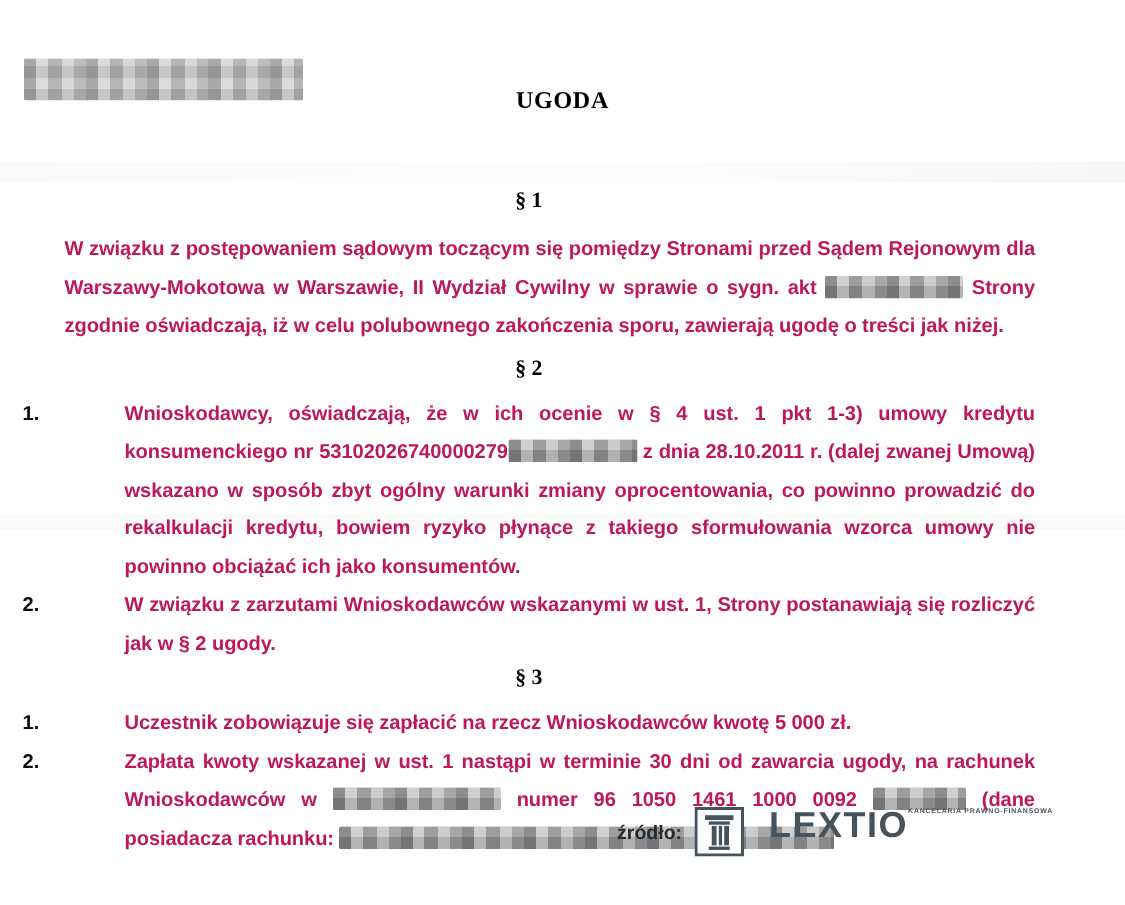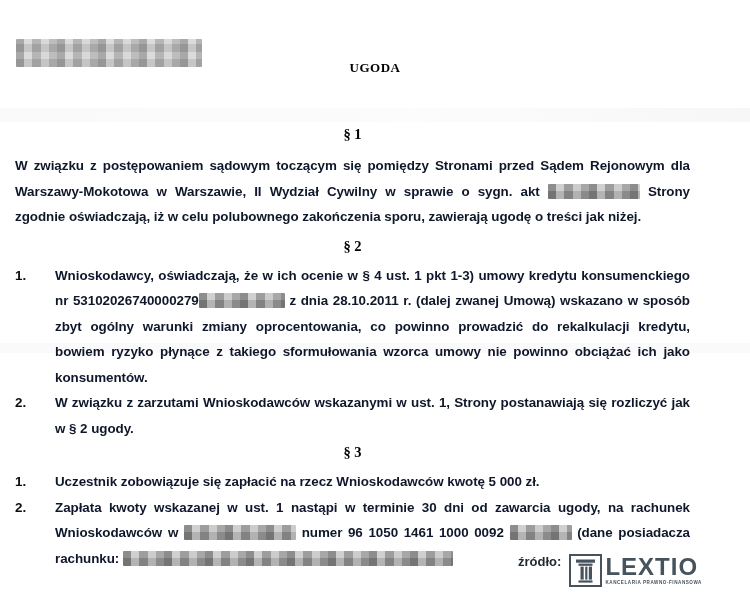--- a/index.html
+++ b/index.html
@@ -43,21 +43,21 @@
 
   .content{
     position:relative;
     padding:0 60px 0 15px; 
   }
   .title{
     margin:58px -60px 0 -15px; 
     text-align:center;
     font-family:"Liberation Serif",serif;
     font-weight:bold;
-    font-size:13px;
+    font-size:16px;
     letter-spacing:.5px;
     line-height:20px;
     color:#000;
   }
   .sec-heading{
     text-align:center;
     font-family:"Liberation Serif",serif;
     font-weight:bold;
     font-size:14.5px;
     line-height:18px;
@@ -66,41 +66,42 @@
   .sec-0{margin:47px 0 10px;}
   .sec-1{margin:7px 0 8px;}
   .sec-2{margin:2px 0 8px;}
 
   .para, .itext{
     font-size:13.4px;
     font-weight:700;
     line-height:25.5px;
     text-align:justify;
     letter-spacing:-0.05px;
-    color:#0f172a;
+    color:#be185d;
+    margin-left:28px;
   }
   .item{display:flex;align-items:flex-start;}
   .num{
     flex:0 0 40px;
     font-size:13.4px;font-weight:700;line-height:25.5px;
   }
   .itext{flex:1 1 auto;min-width:0;}
 
   .footer{
     position:absolute;
-    top:554px;right:48px;
-    display:flex;
+    top:538px;right:48px;
+    display:flex;align-items:center;
   }
   .source-label{
     font-size:13px;font-weight:700;color:#222b31;
     margin-right:8px;
   }
   .logo{display:flex;align-items:flex-start;}
   .logo-icon{display:block;margin-right:3px;}
-  .logo-textcol{display:flex;flex-direction:column;}
+  .logo-textcol{display:flex;flex-direction:row;margin-left:14px;}
   .logo-word{
     font-family:"Liberation Sans",sans-serif;
     font-size:24px;font-weight:700;color:#46525c;
     letter-spacing:1px;line-height:26px;
   }
   .logo-sub{
     font-size:4.6px;font-weight:700;color:#46525c;
     letter-spacing:.55px;line-height:6px;
     text-transform:uppercase;
     white-space:nowrap;

